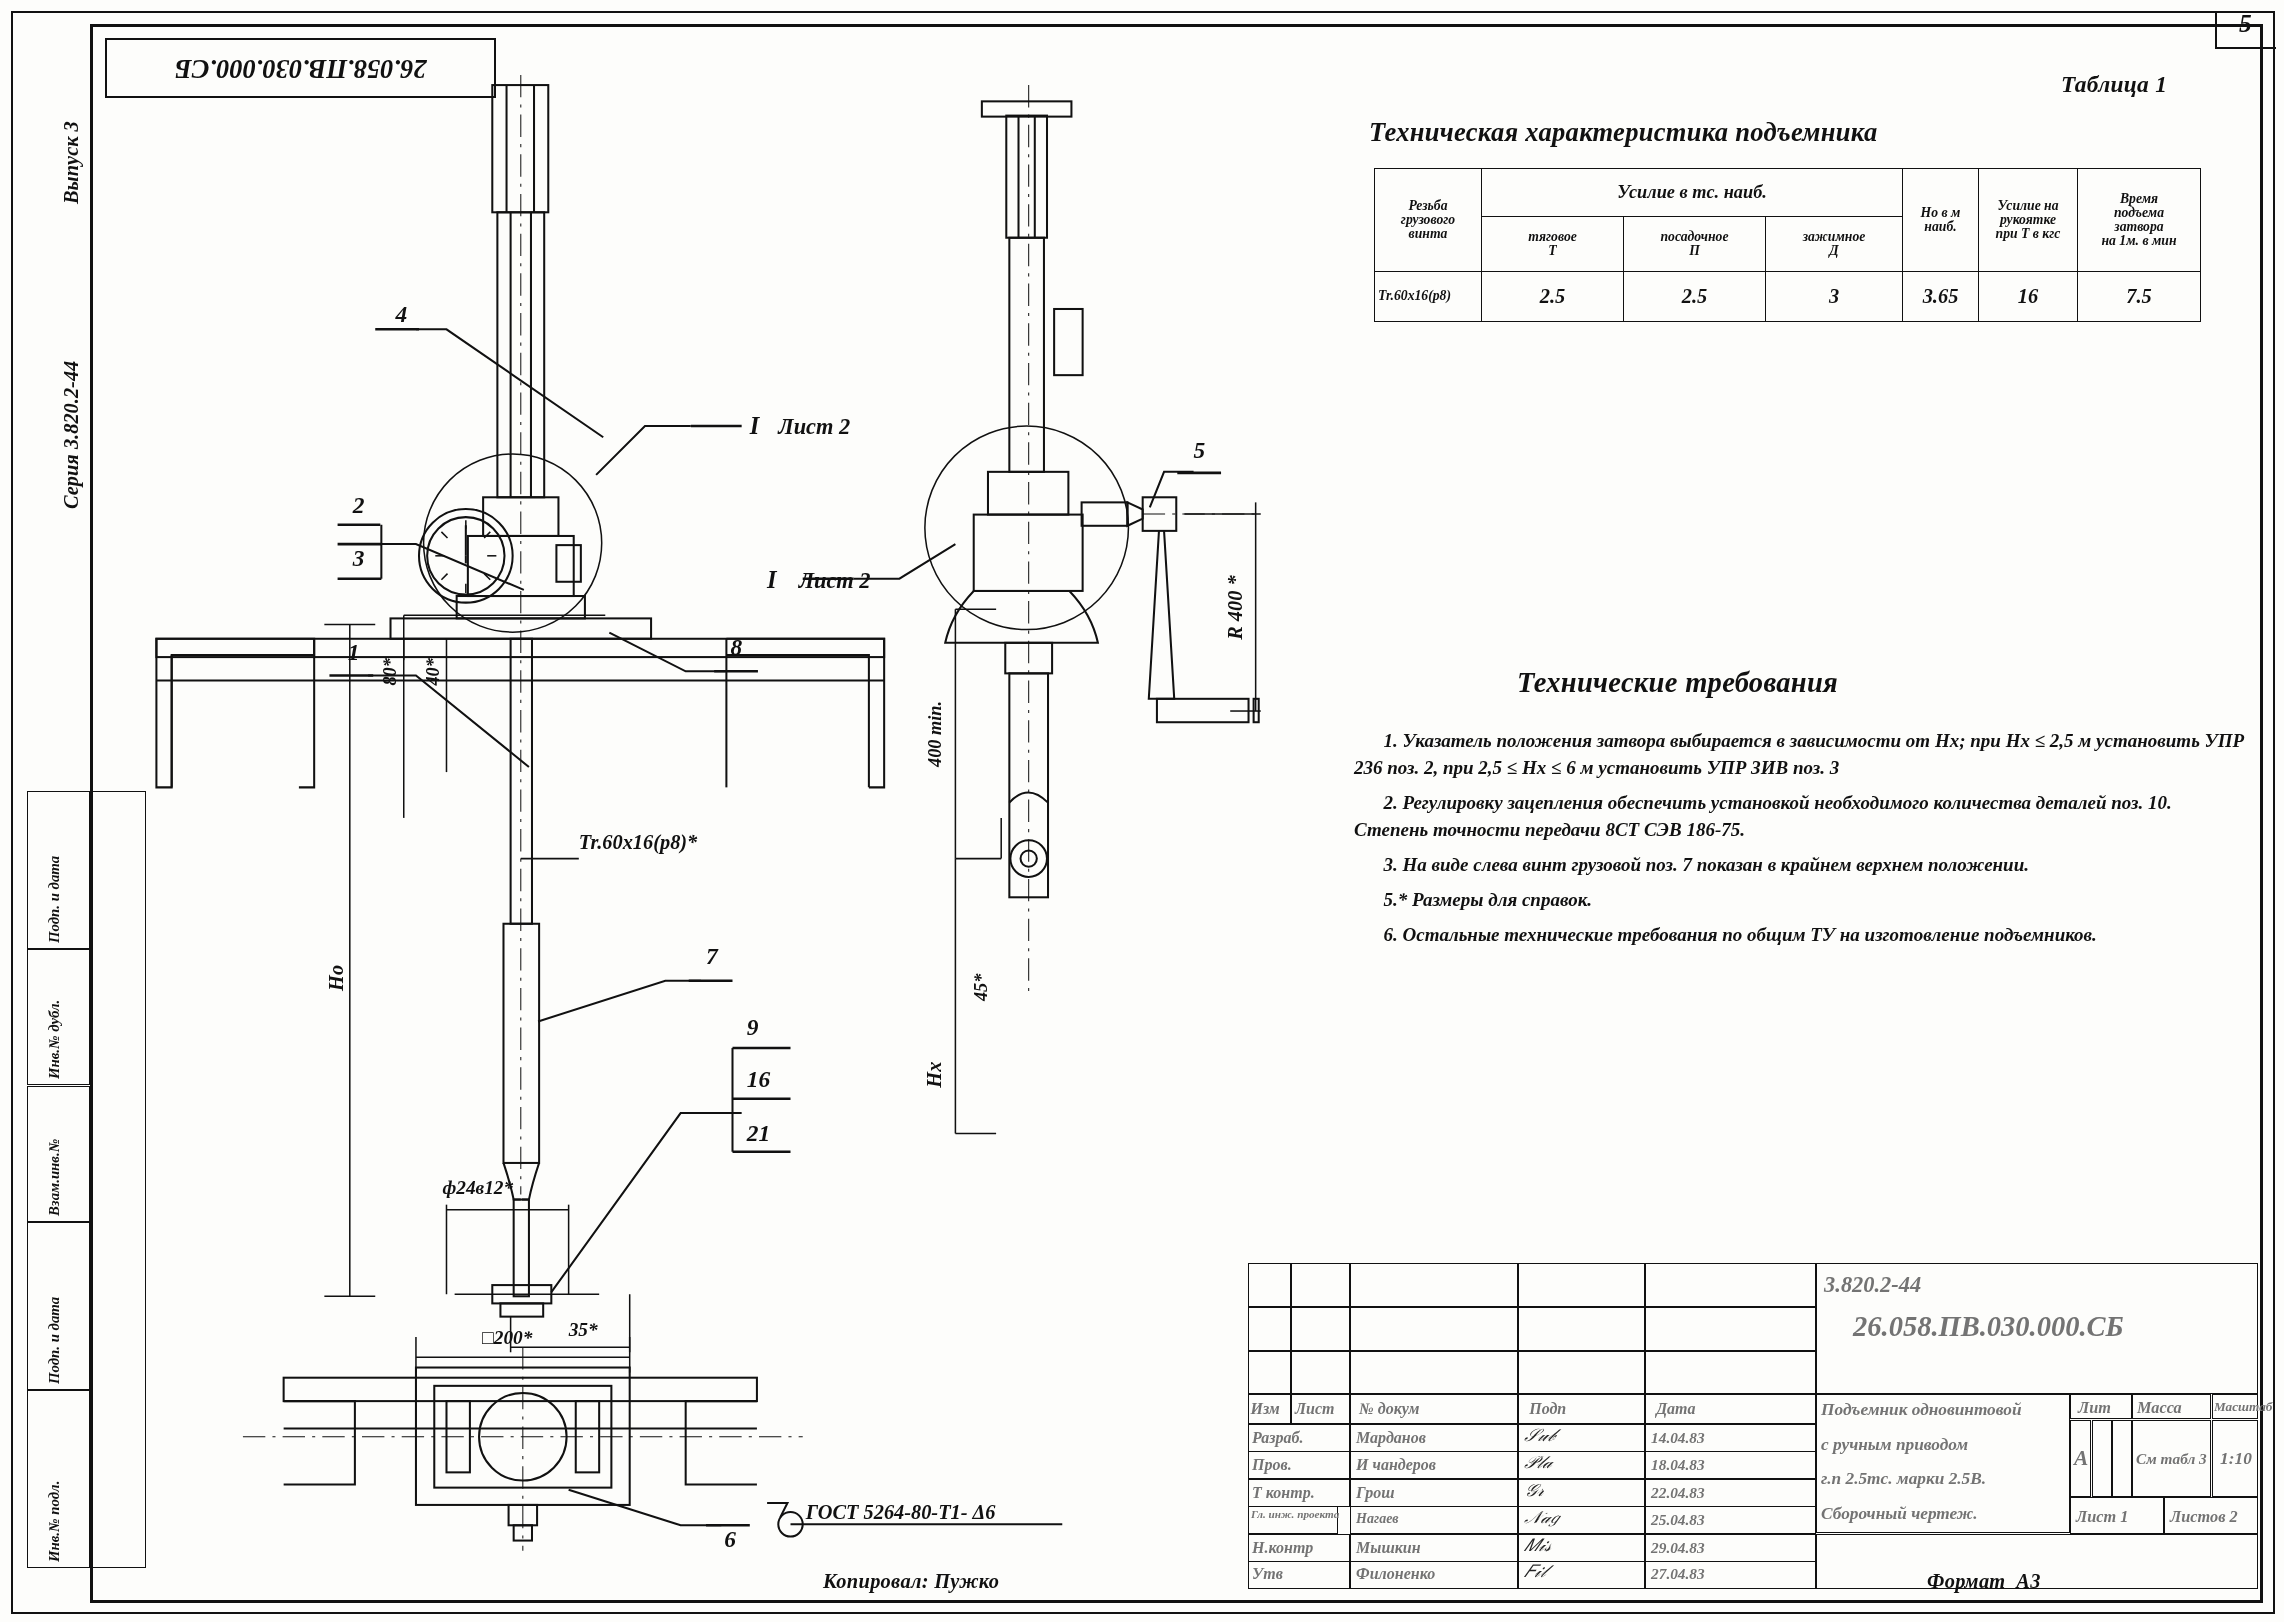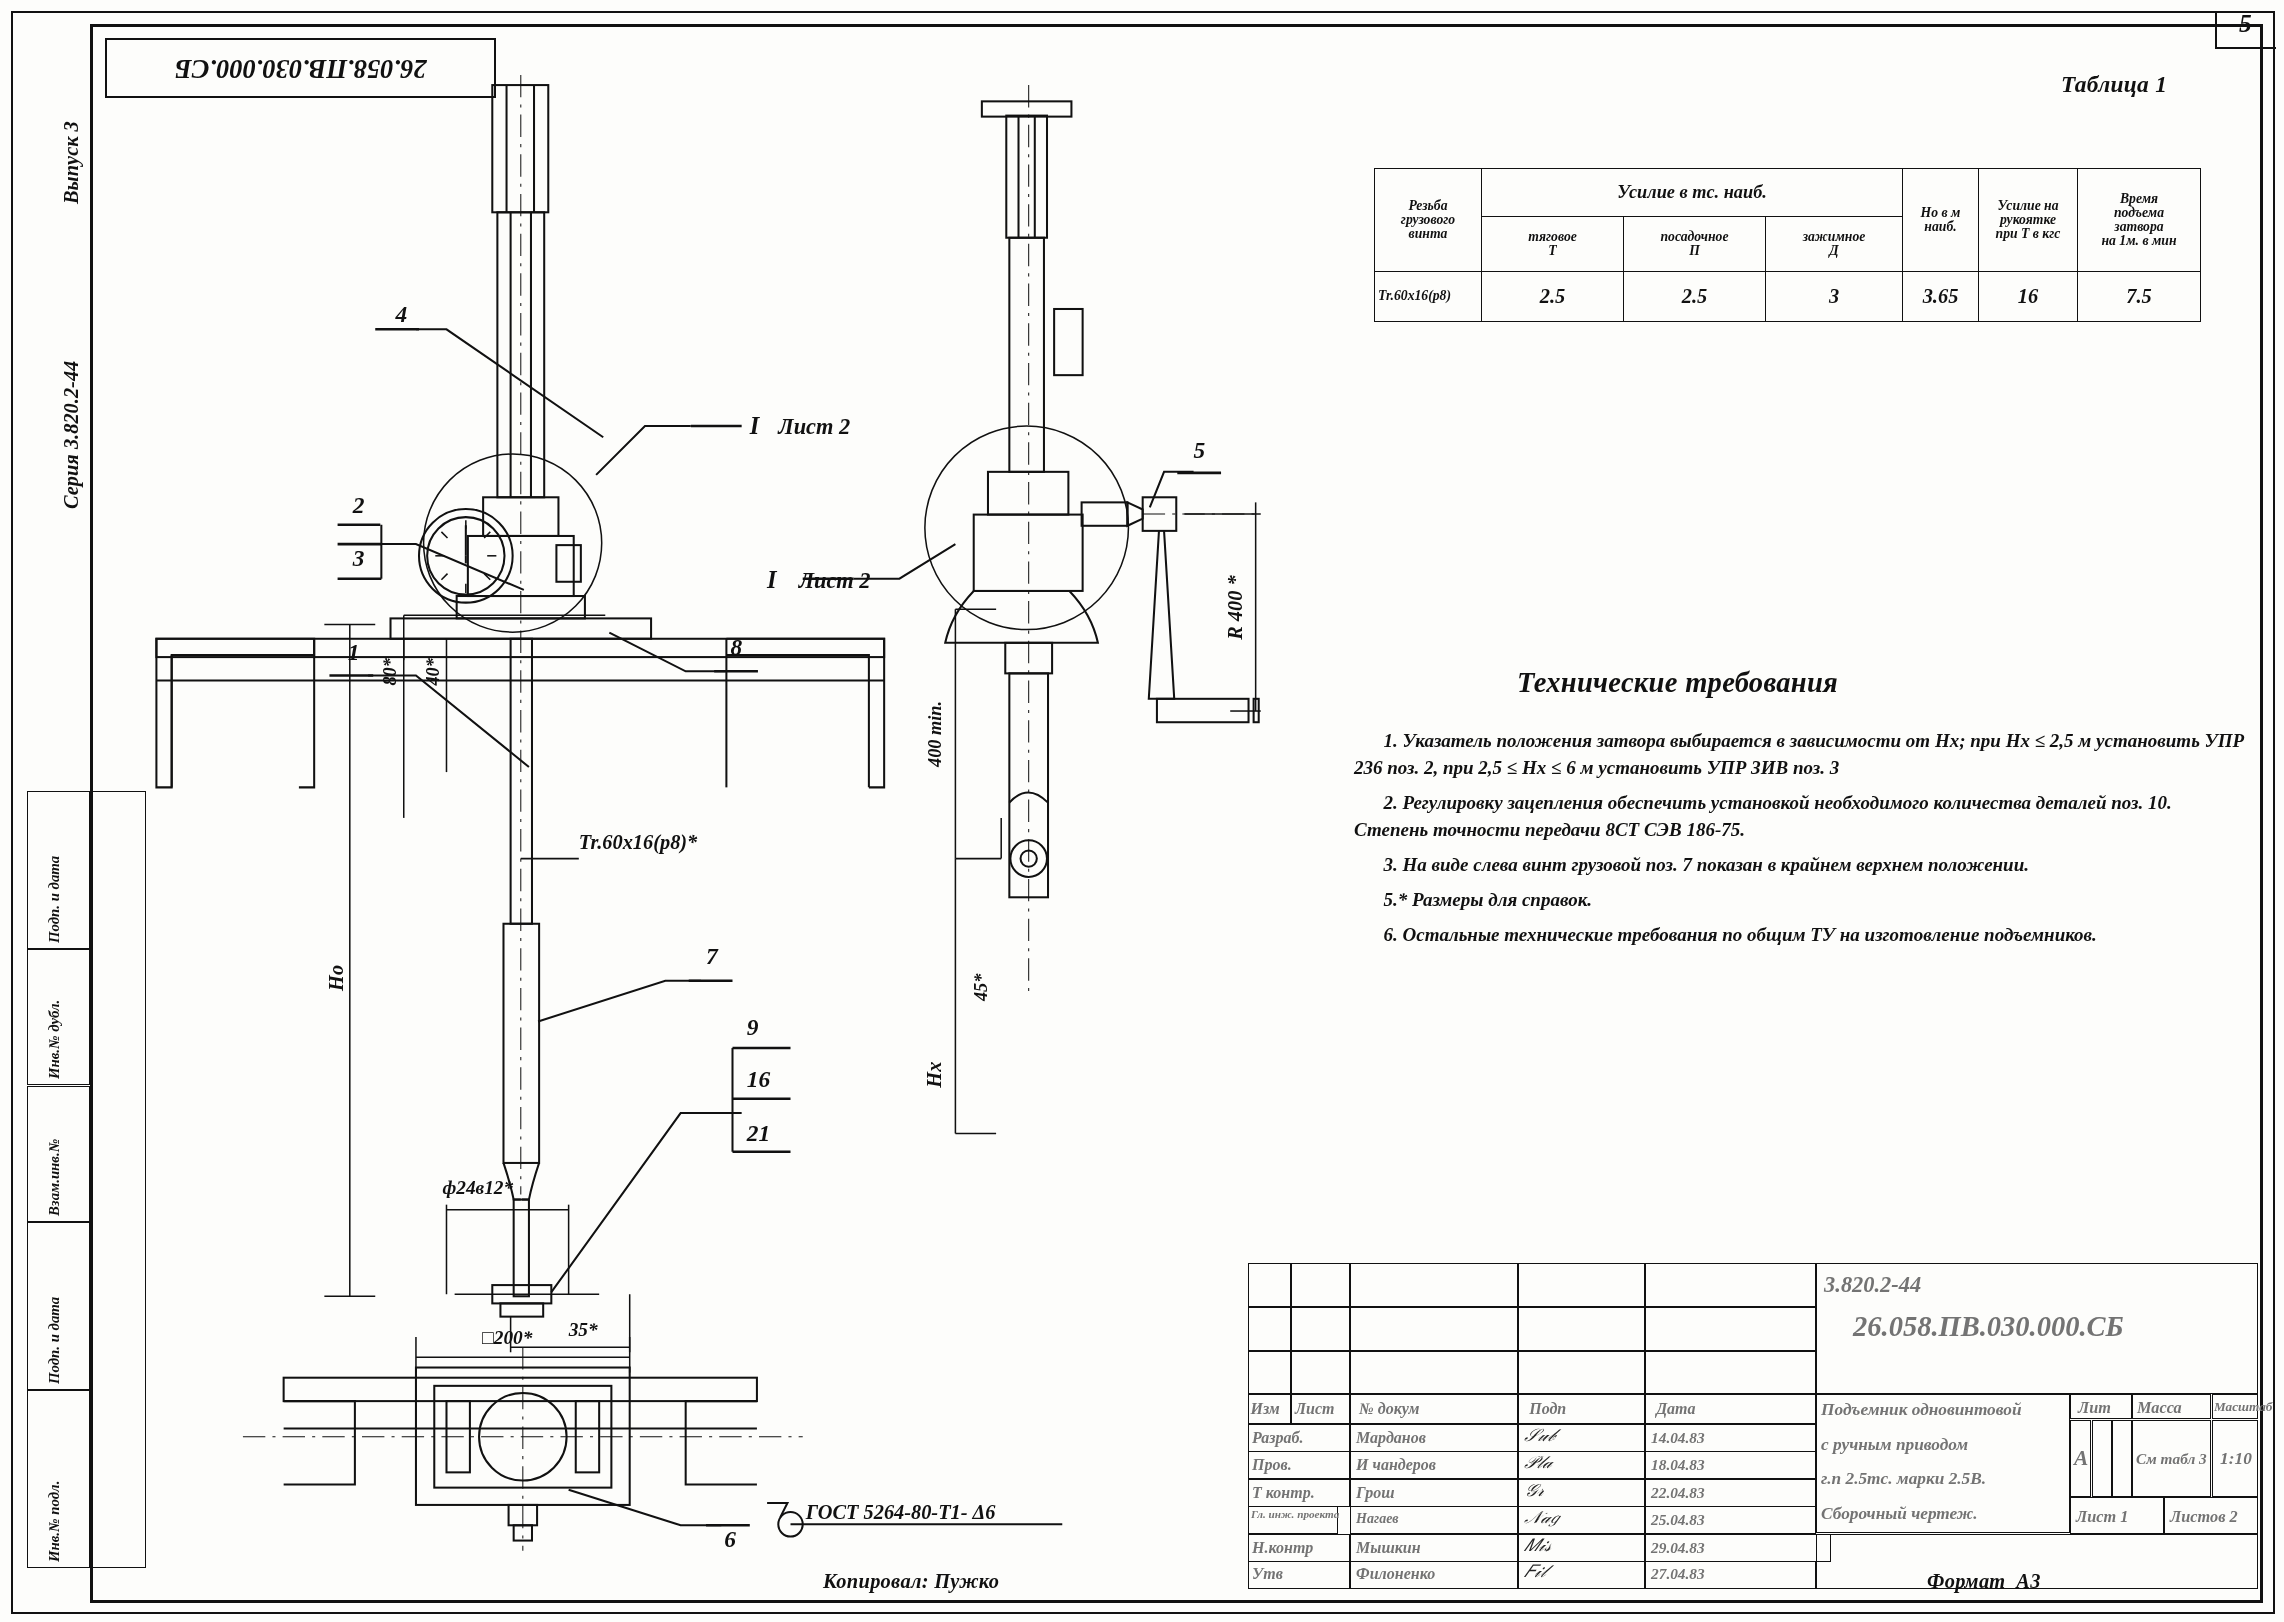--- a/index.html
+++ b/index.html
@@ -93,20 +93,21 @@
   <div class="mcell" style="left:26.5px;top:1390px;width:63px;height:178px;">
     <div class="mlabel" style="left:18.3px;top:171px;">Инв.№ подл.</div>
   </div>
   <div class="mcell" style="left:90px;top:791px;width:56px;height:777px;border-left:none;"></div>
 
   <div id="numbox">
     <span>26.058.ПВ.030.000.СБ</span>
   </div>
 
   <div id="tbl-caption" class="txt">Таблица 1</div>
+  <div id="tbl-title" class="txt">Техническая характеристика подъемника</div>
 
   <table id="t1">
     <tbody>
         <tr>
       <td class="hd" rowspan="2" style="width:102px;height:97px;">
         <div>Резьба</div>
         <div>грузового</div>
         <div>винта</div>
       </td>
       <td class="hd-big" colspan="3" style="height:45px;">Усилие в тс. наиб.</td>
@@ -455,21 +456,21 @@
 
     <div class="bx" style="left:0;top:271px;width:102px;height:27.5px;">
       <div class="tx" style="left:3.1px;top:4.1px;font-size:16px;">Н.контр</div>
       </div>
     <div class="bx" style="left:102px;top:271px;width:168px;height:27.5px;">
       <div class="tx" style="left:5.1px;top:4.1px;font-size:16px;">Мышкин</div>
       </div>
     <div class="bx" style="left:270px;top:271px;width:127px;height:27.5px;">
       <div class="sig" style="left:6.1px;top:1px;">𝑀𝒾𝓈</div>
       </div>
-    <div class="bx" style="left:397px;top:271px;width:186px;height:27.5px;">
+    <div class="bx" style="left:397px;top:271px;width:171px;height:27.5px;">
       <div class="tx" style="left:5.1px;top:4.1px;font-size:15.3px;">29.04.83</div>
       </div>
 
     <div class="bx" style="left:0;top:298px;width:102px;height:27.5px;text-align:right;">
       <div class="tx" style="left:3.1px;top:3.1px;font-size:16px;">Утв</div>
       </div>
     <div class="bx" style="left:102px;top:298px;width:168px;height:27.5px;">
       <div class="tx" style="left:5.1px;top:3.1px;font-size:16px;">Филоненко</div>
       </div>
     <div class="bx" style="left:270px;top:298px;width:127px;height:27.5px;">

